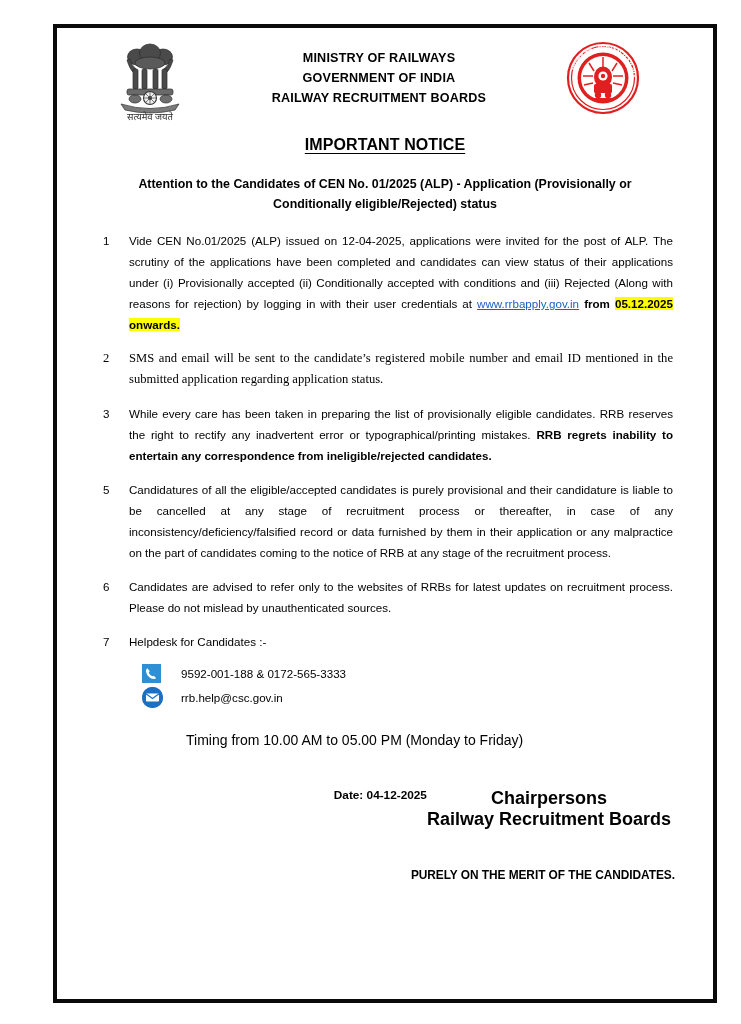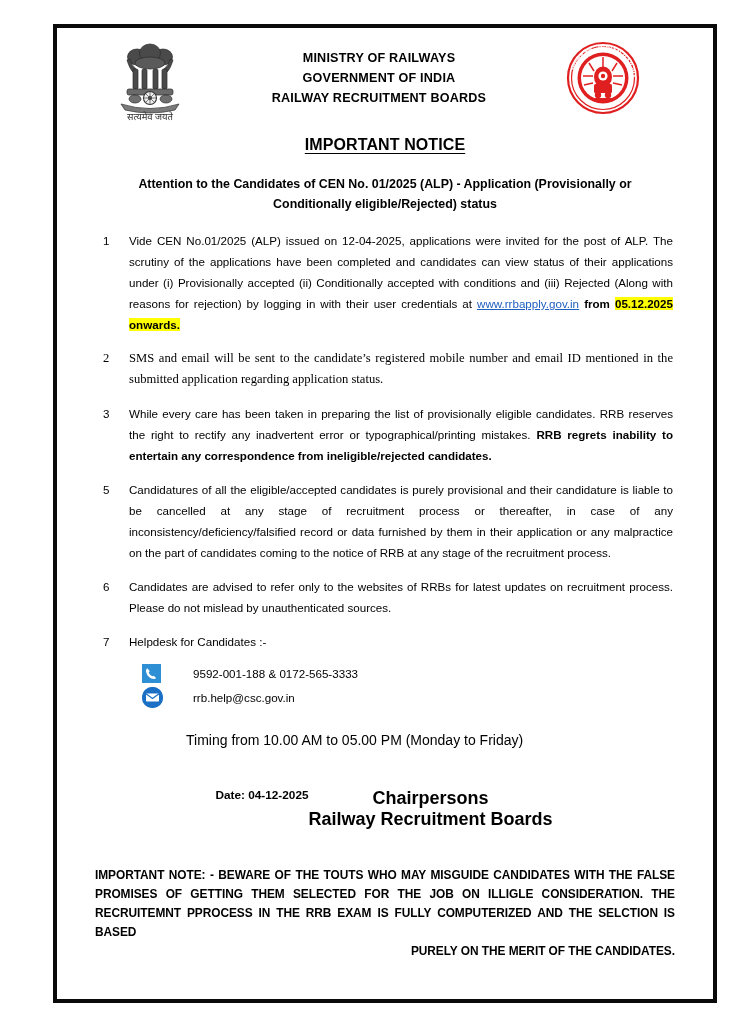--- a/index.html
+++ b/index.html
@@ -118,21 +118,20 @@
 
   
   .helpdesk {
     margin-top: -4px;
     margin-left: 42px;
   }
   .hd-row {
     display: flex;
     align-items: center;
     height: 24px;
-    gap: 12px;
   }
   .hd-icon {
     width: 34px;
     flex: 0 0 34px;
     display: flex;
     align-items: center;
     justify-content: flex-start;
     padding-left: 5px;
     box-sizing: border-box;
   }
@@ -154,21 +153,21 @@
   .icon-mail {
     width: 21px; height: 21px;
     border-radius: 50%;
     background: #1b6fc4;
     display: block;
   }
 
   
   .sign-row {
     display: flex;
-    justify-content: center;
+    justify-content: flex-end;
     align-items: flex-start;
     margin-top: 40px;
   }
   .date-box {
     font-size: 11.8px;
     font-weight: bold;
     padding-left: 2px;
   }
   .sign-box {
     text-align: center;
@@ -351,18 +350,17 @@
 
   <div class="sign-row">
     <div class="date-box">Date:  04-12-2025</div>
     <div class="sign-box">
       <div>Chairpersons</div>
       <div>Railway Recruitment Boards</div>
     </div>
   </div>
 
   <div class="footer-note">
-    <span>IMPORTANT NOTE: - BEWARE OF THE TOUTS WHO MAY MISGUIDE CANDIDATES WITH THE FALSE PROMISES OF GETTING THEM SELECTED FOR THE JOB ON ILLIGLE CONSIDERATION. THE RECRUITEMNT PPROCESS IN THE RRB EXAM IS FULLY COMPUTERIZED AND THE SELCTION IS BASED</span>
     <div class="last-line">PURELY ON THE MERIT OF THE CANDIDATES.</div>
   </div>
 
 </div>
 </div>
 
 </body></html>

